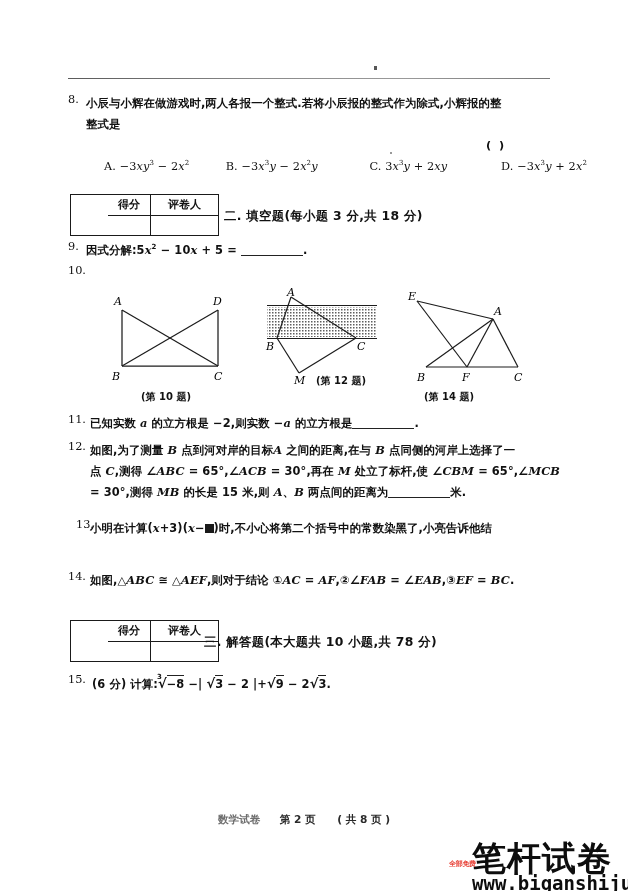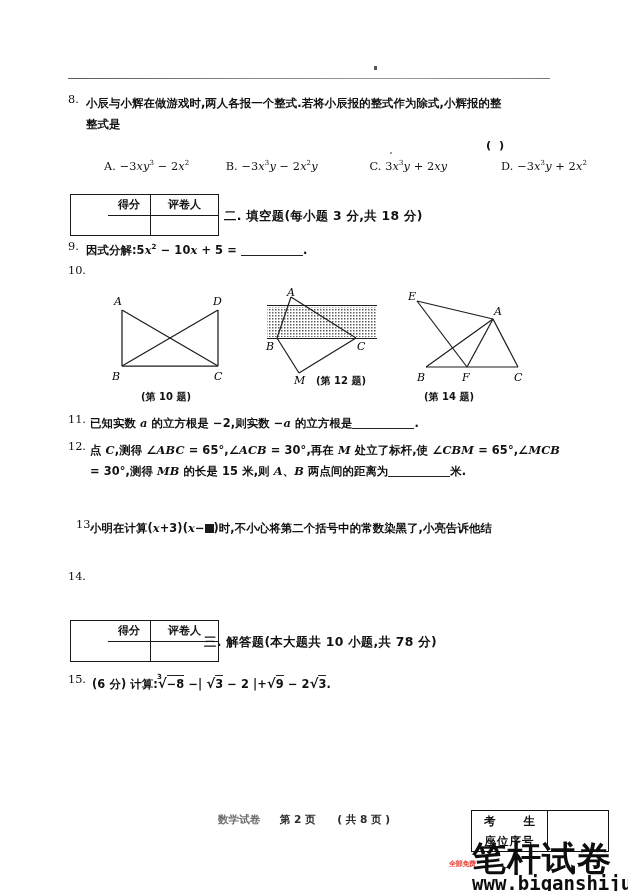--- a/index.html
+++ b/index.html
@@ -171,31 +171,33 @@
   </svg>
   <div class="figcap" style="left:424px;top:390px;">(第 14 题)</div>
 
   <div class="num" style="left:68px;top:413px;">11.</div>
   <div class="q cn" style="left:90px;top:413px;">
     已知实数 <i class="v">a</i> 的立方根是 −2,则实数 −<i class="v">a</i> 的立方根是<span class="blank"></span>.
   </div>
 
   <div class="num" style="left:68px;top:440px;">12.</div>
   <div class="q" style="left:90px;top:440px;width:470px;">
+    <span class="ln cn">如图,为了测量 <i class="v">B</i> 点到河对岸的目标<i class="v">A</i> 之间的距离,在与 <i class="v">B</i> 点同侧的河岸上选择了一</span>
     <span class="ln cn">点 <i class="v">C</i>,测得 ∠<i class="v">ABC</i> = 65°,∠<i class="v">ACB</i> = 30°,再在 <i class="v">M</i> 处立了标杆,使 ∠<i class="v">CBM</i> = 65°,∠<i class="v">MCB</i></span>
     <span class="ln cn">= 30°,测得 <i class="v">MB</i> 的长是 15 米,则 <i class="v">A</i>、<i class="v">B</i> 两点间的距离为<span class="blank"></span>米.</span>
   </div>
 
   <div class="num" style="left:76px;top:518px;">13.</div>
   <div class="q" style="left:90px;top:518px;width:470px;">
     <span class="ln cn">小明在计算(<i class="v">x</i>+3)(<i class="v">x</i>−<span style="display:inline-block;width:9px;height:9px;background:#1a1a1a;vertical-align:-1px;"></span>)时,不小心将第二个括号中的常数染黑了,小亮告诉他结</span>
   </div>
 
   <div class="num" style="left:68px;top:570px;">14.</div>
   <div class="q" style="left:90px;top:570px;width:470px;">
+    <span class="ln cn">如图,△<i class="v">ABC</i> ≅ △<i class="v">AEF</i>,则对于结论 ①<i class="v">AC</i> = <i class="v">AF</i>,②∠<i class="v">FAB</i> = ∠<i class="v">EAB</i>,③<i class="v">EF</i> = <i class="v">BC</i>.</span>
   </div>
 
   <div class="scorebox" style="left:70px;top:620px;">
     <div class="sb-row top">
       <div class="sb-c1">
           <span>得分</span>
         </div>
       <div class="sb-c2">
           <span>评卷人</span>
         </div>
@@ -208,27 +210,20 @@
   <div class="sec-head" style="left:204px;top:634px;">三. 解答题(本大题共 10 小题,共 78 分)</div>
 
   <div class="num" style="left:68px;top:673px;">15.</div>
   <div class="q cn" style="left:92px;top:673px;">
     (6 分) 计算:<span style="position:relative;display:inline-block;">
       <span style="position:absolute;left:-1px;top:-6px;font-size:7px;">3</span>
       <span style="font-size:13px;">√</span></span><span style="border-top:1px solid #222;padding-top:1px;">−8</span>
     −| <span style="font-size:13px;">√</span><span style="border-top:1px solid #222;padding-top:1px;">3</span> − 2 |+<span style="font-size:13px;">√</span><span style="border-top:1px solid #222;padding-top:1px;">9</span> − 2<span style="font-size:13px;">√</span><span style="border-top:1px solid #222;padding-top:1px;">3</span>.
   </div>
 
-  <div class="seatbox" style="left:471px;top:810px;width:136px;height:40px;">
-    <div class="seat-left">
-      <div class="seat-l-row a">考 生</div>
-      <div class="seat-l-row b">座位序号</div>
-    </div>
-    <div class="seat-right"></div>
-  </div>
 
   <div class="wm wm-cn" style="left:472px;top:836px;">笔杆试卷</div>
   <div class="wm wm-url" style="left:472px;top:872px;">www.biganshijuan.com</div>
   <div class="wm-red" style="left:449px;top:859px;">全部免费</div>
 
   <div class="footer" style="left:218px;top:813px;">
     <span class="faint">数学试卷</span>
     <span style="display:inline-block;width:12px;"></span>
     <span>第 2 页</span>
     <span style="display:inline-block;width:14px;"></span>

